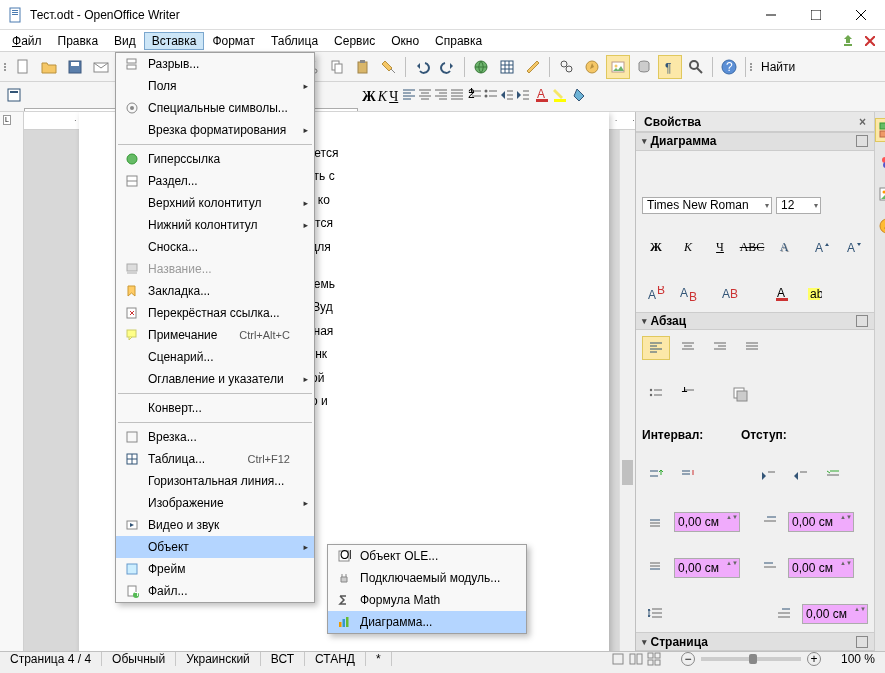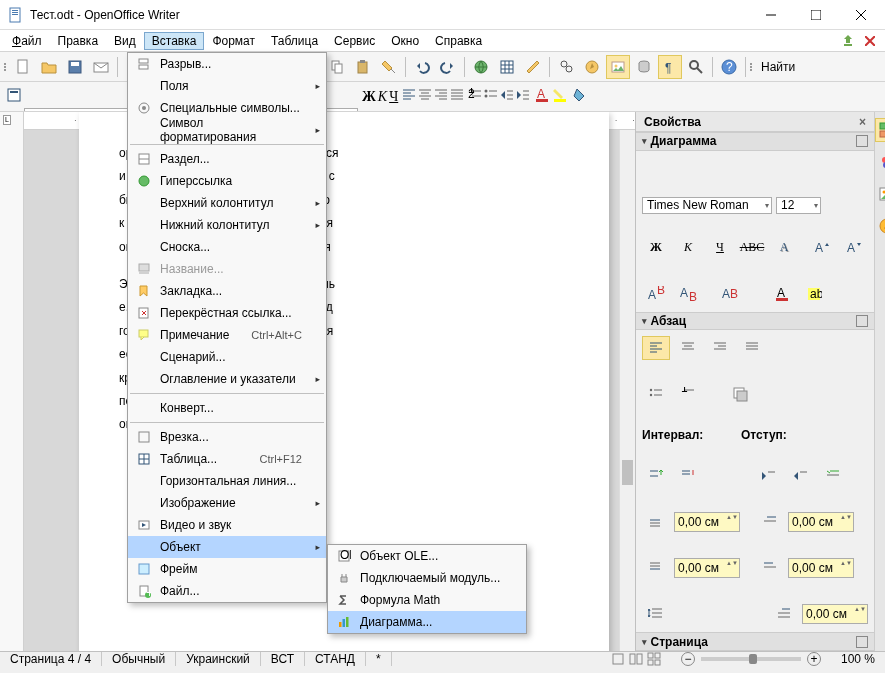--- a/index.html
+++ b/index.html
@@ -41,21 +41,21 @@
 .panel { flex:1; display:flex; flex-direction:column;}
 .panel-header { height: 24px; background: #e8e8e8; border-bottom: 1px solid #ccc; display: flex; align-items: center; padding: 0 8px; font-weight: bold; font-size:12px;}
 .panel-header .close { margin-left:auto; color:#666; }
 .section-hdr { height: 22px; background: #e0e0e0; border-top:1px solid #ccc; border-bottom:1px solid #ccc; display:flex; align-items:center; padding:0 6px; font-weight:bold; }
 .section-hdr::before { content:"▾"; font-size:9px; margin-right:4px; color:#444;}
 .section-hdr .boxico{margin-left:auto; width:12px;height:12px; border:1px solid #888;}
 .section-body { padding: 6px; display:flex; flex-direction:column; gap:22px;}
 .row { display:flex; gap:4px; align-items:center;}
 .sbtn { width:28px; height:24px; border:1px solid transparent; display:flex; align-items:center; justify-content:center; background:transparent;}
 .sbtn.active { background:#fce8a8; border-color:#e0c85e;}
-.spin { width:66px; height:20px; border:1px solid #acacac; background:#fef9c3; display:flex; align-items:center; padding:0 3px; font-size:11px; position:relative;}
+.spin { width:66px; height:20px; border:1px solid #acacac; background:#f0abfc; display:flex; align-items:center; padding:0 3px; font-size:11px; position:relative;}
 .spin .updown{position:absolute; right:1px; top:1px; bottom:1px; width:12px; display:flex; flex-direction:column; font-size:6px; color:#666;}
 .sidetabs{ width:30px; background:#e6e6e6; border-left:1px solid #ccc; display:flex; flex-direction:column; align-items:center; padding-top:6px; gap:8px;}
 .sidetab { width:24px; height:24px; display:flex; align-items:center; justify-content:center; border:1px solid transparent;}
 .sidetab.active{ background:#fce8a8; border-color:#e0c85e;}
 
 .statusbar { height: 15px; background: #f0f0f0; border-top: 1px solid #c0c0c0; display: flex; align-items: center; font-size: 11px; }
 .status-cell { padding: 0 10px; border-right: 1px solid #c8c8c8; height:100%; display:flex; align-items:center;}
 
 .submenu { position: absolute; background: #f8f8f8; border: 1px solid #a0a0a0; box-shadow: 3px 3px 6px rgba(0,0,0,.25); z-index: 100; min-width: 200px; }
 .submenu .mitem { display: flex; align-items: center; height: 22px; padding: 0 24px 0 4px; position: relative; }
@@ -743,21 +743,21 @@
   <div class="status-cell" style="border:none;gap:6px">
     <span style="border:1px solid #888;border-radius:8px;width:14px;height:14px;display:flex;align-items:center;justify-content:center">−</span>
     <div style="width:100px;height:4px;background:#ccc;position:relative">
         <div style="position:absolute;left:48px;top:-3px;width:8px;height:10px;background:#888;border-radius:2px"></div>
       </div>
     <span style="border:1px solid #888;border-radius:8px;width:14px;height:14px;display:flex;align-items:center;justify-content:center">+</span>
   </div>
   <div class="status-cell" style="border:none">100 %</div>
 </div>
 
-<div class="submenu" style="left:127px; top:52px; width:200px;">
+<div class="submenu" style="left:115px; top:52px; width:200px;">
   <div class="mitem">
       <span class="mico">
         <svg width="14" height="14">
           <rect x="2" y="2" width="9" height="4" fill="#fff" stroke="#888"></rect>
           <rect x="2" y="8" width="9" height="4" fill="#fff" stroke="#888"></rect>
         </svg>
       </span>
       <span class="mlabel">Разрыв...</span>
     </div>
   <div class="mitem">
@@ -769,40 +769,40 @@
       <span class="mico">
         <svg width="14" height="14">
           <circle cx="7" cy="7" r="5" fill="none" stroke="#888"></circle>
           <circle cx="7" cy="7" r="2" fill="#888"></circle>
         </svg>
       </span>
       <span class="mlabel">Специальные символы...</span>
     </div>
   <div class="mitem">
       <span class="mico"></span>
-      <span class="mlabel">Символ форматирования</span>
+      <span class="mlabel">Врезка форматирования</span>
       <span class="arrow">▸</span>
     </div>
   <div class="msep"></div>
+  <div class="mitem">
+      <span class="mico">
+        <svg width="14" height="14">
+          <circle cx="7" cy="7" r="5" fill="#6b6" stroke="#393"></circle>
+        </svg>
+      </span>
+      <span class="mlabel">Гиперссылка</span>
+    </div>
   <div class="mitem">
       <span class="mico">
         <svg width="14" height="14">
           <rect x="2" y="2" width="10" height="10" fill="#fff" stroke="#888"></rect>
           <line x1="2" y1="7" x2="12" y2="7" stroke="#888"></line>
         </svg>
       </span>
       <span class="mlabel">Раздел...</span>
-    </div>
-  <div class="mitem">
-      <span class="mico">
-        <svg width="14" height="14">
-          <circle cx="7" cy="7" r="5" fill="#6b6" stroke="#393"></circle>
-        </svg>
-      </span>
-      <span class="mlabel">Гиперссылка</span>
     </div>
   <div class="mitem">
       <span class="mico"></span>
       <span class="mlabel">Верхний колонтитул</span>
       <span class="arrow">▸</span>
     </div>
   <div class="mitem">
       <span class="mico"></span>
       <span class="mlabel">Нижний колонтитул</span>
       <span class="arrow">▸</span>

